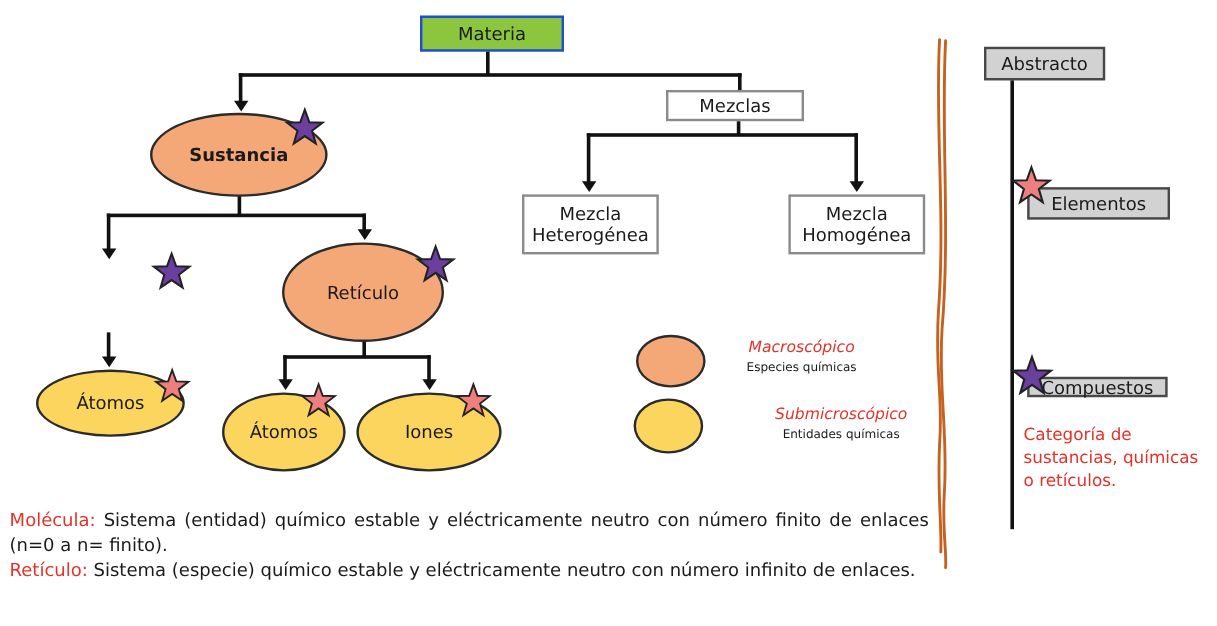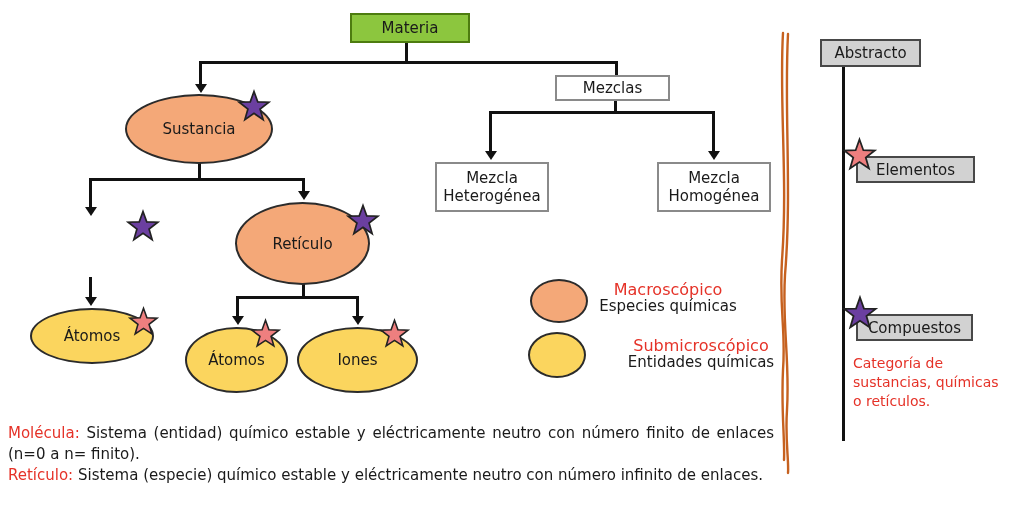--- a/index.html
+++ b/index.html
@@ -6,40 +6,40 @@
     --green-box:#8cc63e; --orange-ellipse:#f4a878; --yellow-ellipse:#fbd55e;
     --purple-star:#6b3fa0; --pink-star:#ee7f7f; --red-text:#e53228;
     --gray-box:#d2d2d2; --divider:#c6611f; --line:#111111;
   }
   html,body{margin:0;padding:0;background:#fff;}
   body{font-family:"DejaVu Sans",sans-serif;}
   .canvas{position:relative;width:1014px;height:522px;background:#ffffff;overflow:hidden;}
 
   .node{position:absolute;display:flex;flex-direction:column;align-items:center;justify-content:center;
         text-align:center;font-size:15px;color:#1a1a1a;box-sizing:border-box;line-height:18px;}
-  .green{background:var(--green-box);border:2px solid #4d7c0f;}
+  .green{background:var(--green-box);border:2px solid #1d4ed8;}
   .white{background:#ffffff;border:2px solid #8a8a8a;}
   .gray{background:var(--gray-box);border:2px solid #484848;}
   .ellipse{border-radius:50%;border:2px solid #2b2b2b;}
   .orange{background:var(--orange-ellipse);}
   .yellow{background:var(--yellow-ellipse);}
 
   .hline,.vline{position:absolute;background:var(--line);}
   .hline{height:3px;} .vline{width:3px;}
   .arrow{position:absolute;width:0;height:0;border-left:6px solid transparent;
          border-right:6px solid transparent;border-top:9px solid var(--line);}
 
   .star{position:absolute;}
   .star svg{display:block;width:100%;height:100%;overflow:visible;}
   .star-pink path{fill:var(--pink-star);stroke:#222;stroke-width:1.2;}
   .star-purple path{fill:var(--purple-star);stroke:#222;stroke-width:1.2;}
 
   .legend-text{position:absolute;text-align:center;line-height:17px;}
-  .legend-label{color:var(--red-text);font-size:16px;}
-  .legend-sub{color:#1a1a1a;font-size:15px;}
+  .legend-label{color:var(--red-text);font-size:13px;font-style:italic;}
+  .legend-sub{color:#1a1a1a;font-size:10px;}
 
   .rednote{position:absolute;color:var(--red-text);font-size:14px;line-height:19px;}
   .nowrap{white-space:nowrap;}
 
   .defs{position:absolute;left:8px;top:423px;width:766px;font-size:15px;line-height:21px;
         text-align:justify;color:#1a1a1a;}
   .defs p{margin:0;}
   .defs .term{color:var(--red-text);}
 
   .divider-svg{position:absolute;left:775px;top:30px;}
@@ -75,21 +75,21 @@
 
   <div class="vline" style="left:302px;top:284px;height:14px;"></div>
   <div class="hline" style="left:236px;top:296px;width:123px;"></div>
   <div class="vline" style="left:236px;top:296px;height:22px;"></div>
   <div class="arrow" style="left:232px;top:316px;"></div>
   <div class="vline" style="left:356px;top:296px;height:22px;"></div>
   <div class="arrow" style="left:352px;top:316px;"></div>
 
   <div class="node green" style="left:350px;top:13px;width:120px;height:30px;">Materia</div>
 
-  <div class="node ellipse orange" style="left:125px;top:94px;width:148px;height:70px;">Sustancia</div>
+  <div class="node ellipse orange" style="left:125px;top:94px;width:148px;height:70px;font-weight:bold;">Sustancia</div>
 
   <div class="node white" style="left:555px;top:75px;width:115px;height:26px;text-align:right;">Mezclas</div>
 
   <div class="node white" style="left:435px;top:162px;width:114px;height:50px;">
     <span>Mezcla</span>
     <span>Heterogénea</span>
   </div>
 
   <div class="node white" style="left:657px;top:162px;width:114px;height:50px;">
     <span>Mezcla</span>
@@ -156,21 +156,21 @@
   <div class="node gray" style="left:820px;top:39px;width:101px;height:28px;">Abstracto</div>
   <div class="vline" style="left:842px;top:67px;height:374px;"></div>
 
   <div class="node gray" style="left:856px;top:156px;width:119px;height:27px;">Elementos</div>
   <div class="star star-pink" style="left:842px;top:138px;width:35px;height:35px;">
     <svg viewBox="0 0 24 24">
         <path d="M12,1 L14.64,8.36 L22.46,8.6 L16.28,13.39 L18.47,20.9 L12,16.5 L5.53,20.9 L7.72,13.39 L1.54,8.6 L9.36,8.36 Z"></path>
       </svg>
   </div>
 
-  <div class="node gray" style="left:856px;top:314px;width:117px;height:27px;">Compuestos</div>
+  <div class="node gray" style="left:856px;top:314px;width:117px;height:17px;">Compuestos</div>
   <div class="star star-purple" style="left:842px;top:296px;width:36px;height:36px;">
     <svg viewBox="0 0 24 24">
         <path d="M12,1 L14.64,8.36 L22.46,8.6 L16.28,13.39 L18.47,20.9 L12,16.5 L5.53,20.9 L7.72,13.39 L1.54,8.6 L9.36,8.36 Z"></path>
       </svg>
   </div>
   <div class="rednote" style="left:853px;top:354px;width:152px;">Categoría de sustancias, químicas o retículos.</div>
 
   <div class="defs">
     <p>
       <span class="term">Molécula:</span>

